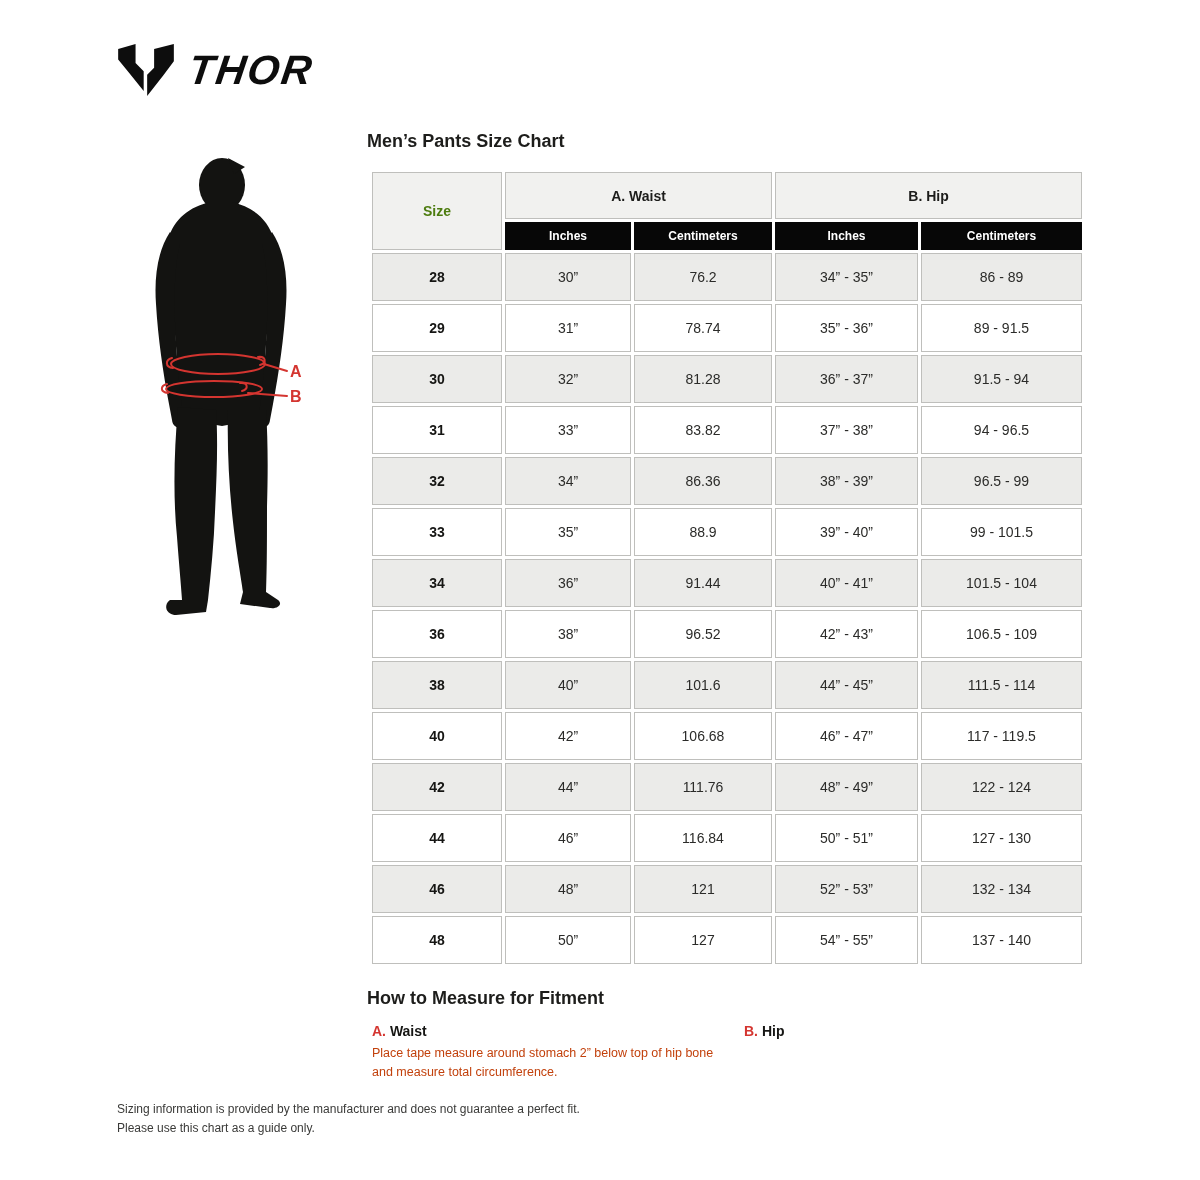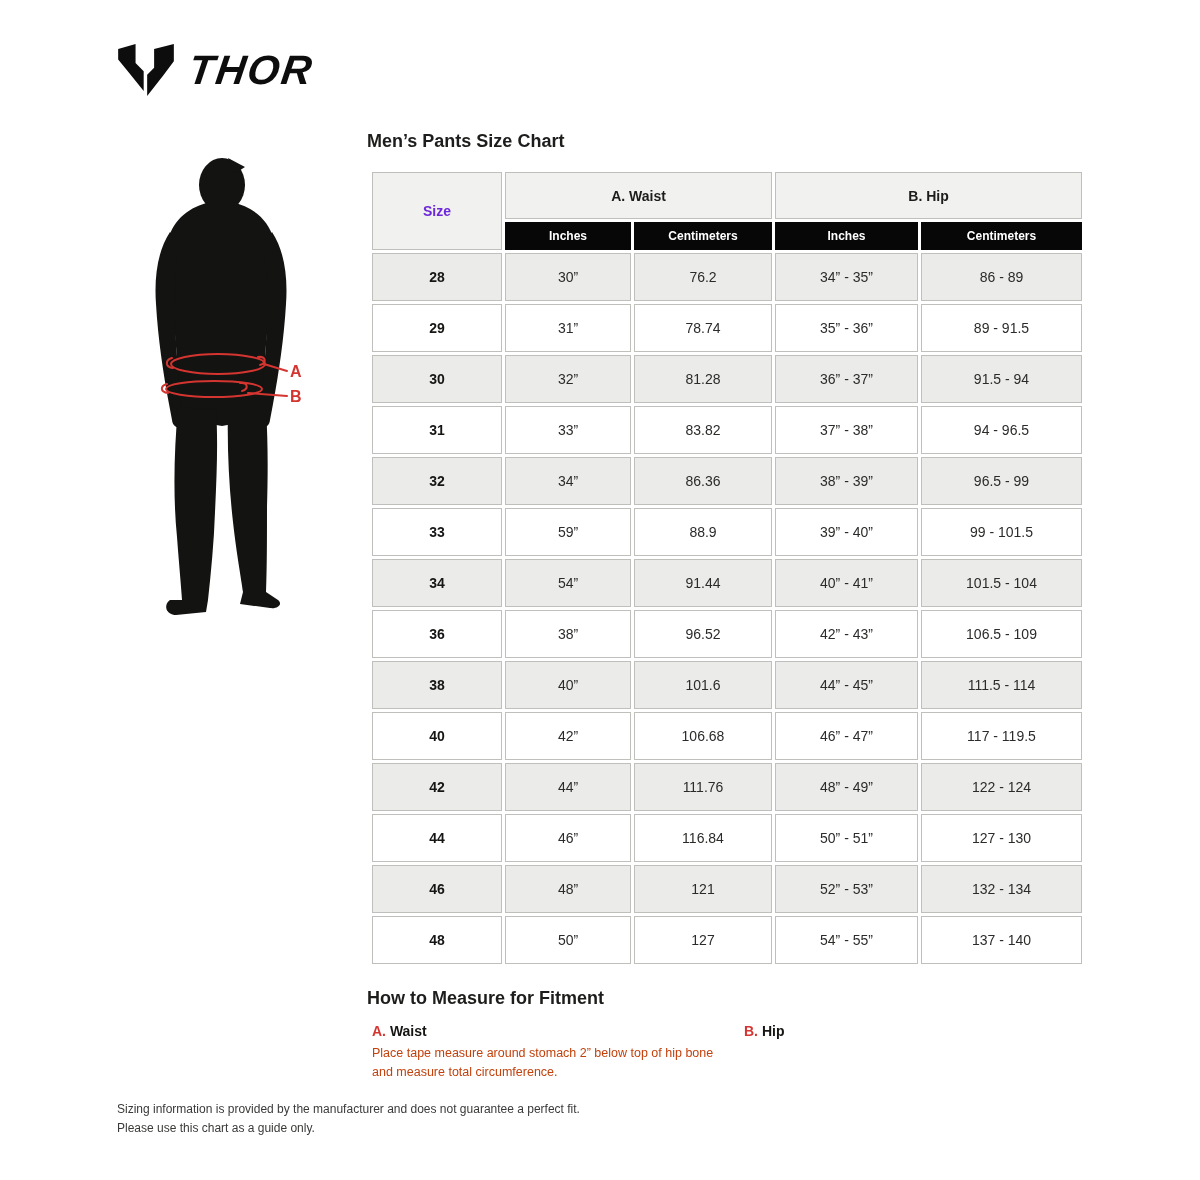--- a/index.html
+++ b/index.html
@@ -41,21 +41,21 @@
 
   .size-table {
     position: absolute; left: 369px; top: 169px; width: 716px;
     border-collapse: separate; border-spacing: 3px; table-layout: fixed;
   }
   .size-table th, .size-table td {
     border: 1px solid var(--border-gray);
     text-align: center; vertical-align: middle;
   }
   th.group-head { height: 47px; background: var(--header-bg); font-size: 14px; font-weight: 700; color: #1c1c1a; }
-  th.size-head  { background: var(--header-bg); font-size: 14px; font-weight: 700; color: #6d28d9; }
+  th.size-head  { background: var(--header-bg); font-size: 14px; font-weight: 700; color: #4d7c0f; }
   th.bar-head {
     height: 28px; background: var(--bar-bg); border-color: var(--bar-bg);
     color: #ffffff; font-size: 12px; font-weight: 700; padding: 0;
   }
   .size-table tbody td { height: 48px; font-size: 14px; color: #2b2b29; background: #ffffff; }
   .size-table tbody td.size-cell { font-weight: 700; color: #151513; margin-left: 8px; }
   .size-table tbody tr:nth-child(odd) td { background: var(--table-alt-row); }
 
   
   .howto-title { position: absolute; left: 367px; top: 988px; font-size: 18px; font-weight: 700; color: var(--ink); }
@@ -170,28 +170,28 @@
     </tr>
         <tr>
       <td class="size-cell">32</td>
       <td>34”</td>
       <td>86.36</td>
       <td>38” - 39”</td>
       <td>96.5 - 99</td>
     </tr>
         <tr>
       <td class="size-cell">33</td>
-      <td>59”</td>
+      <td>35”</td>
       <td>88.9</td>
       <td>39” - 40”</td>
       <td>99 - 101.5</td>
     </tr>
         <tr>
       <td class="size-cell">34</td>
-      <td>54”</td>
+      <td>36”</td>
       <td>91.44</td>
       <td>40” - 41”</td>
       <td>101.5 - 104</td>
     </tr>
         <tr>
       <td class="size-cell">36</td>
       <td>38”</td>
       <td>96.52</td>
       <td>42” - 43”</td>
       <td>106.5 - 109</td>

